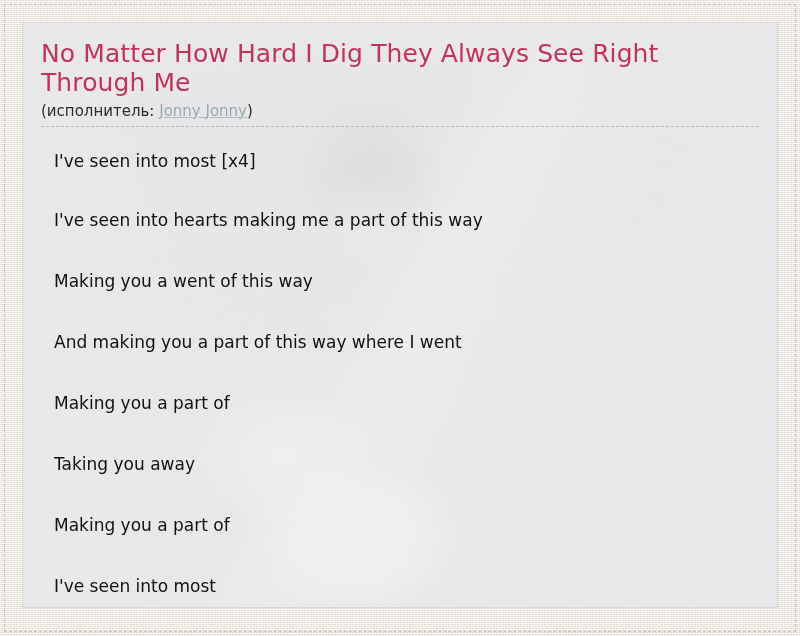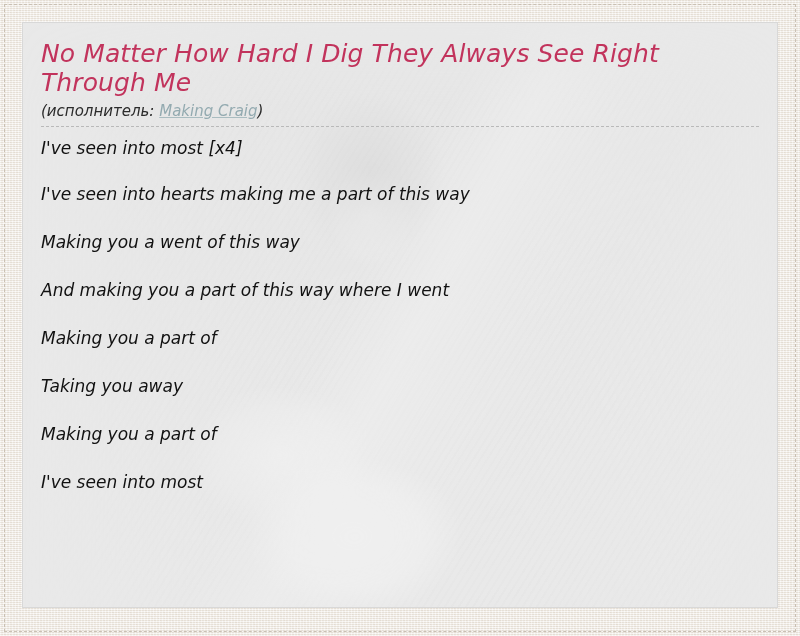--- a/index.html
+++ b/index.html
@@ -105,21 +105,20 @@
     background:
       linear-gradient(to right, rgba(233,233,233,0.95) 0%, rgba(233,233,233,0.35) 18%, rgba(233,233,233,0) 40%),
       linear-gradient(to left, rgba(233,233,233,0.85) 0%, rgba(233,233,233,0.25) 14%, rgba(233,233,233,0) 34%),
       linear-gradient(to bottom, rgba(233,233,233,0.9) 0%, rgba(233,233,233,0) 14%);
   }
 
   .card-inner {
     position: relative;
     z-index: 1;
     padding: 16px 18px 0 18px;
-    font-style: italic;
   }
 
   .song-title {
     margin: 0;
     color: #c2335c;
     font-size: 25px;
     font-weight: 400;
     line-height: 1.17;
     letter-spacing: 0.1px;
   }
@@ -142,21 +141,21 @@
   .lyrics-body {
     margin: 0;
     padding: 0;
     list-style: none;
   }
 
   .lyric-line {
     font-size: 17px;
     color: #111111;
     line-height: 1;
-    margin: 0;
+    margin: 13px;
     padding: 0;
     height: 48px;
     display: flex;
     align-items: center;
     white-space: pre-wrap;
   }
   .lyric-line:first-child {
     height: 44px;
   }
 </style>
@@ -168,21 +167,21 @@
 
 <div class="lyrics-card">
 
   <div class="card-watermark"></div>
 
   <div class="card-inner">
 
     <h1 class="song-title">No Matter How Hard I Dig They Always See Right Through Me</h1>
 
     <div class="artist-line">
-      <span>(исполнитель:</span> <a class="artist-link">Making Craig</a><span>)</span>
+      <span>(исполнитель:</span> <a class="artist-link">Jonny Jonny</a><span>)</span>
     </div>
 
     <div class="lyrics-body">
       <p class="lyric-line">I've seen into most [x4]</p>
       <p class="lyric-line">I've seen into hearts making me a part of this way</p>
       <p class="lyric-line">Making you a went of this way</p>
       <p class="lyric-line">And making you a part of this way where I went</p>
       <p class="lyric-line">Making you a part of</p>
       <p class="lyric-line">Taking you away</p>
       <p class="lyric-line">Making you a part of</p>

